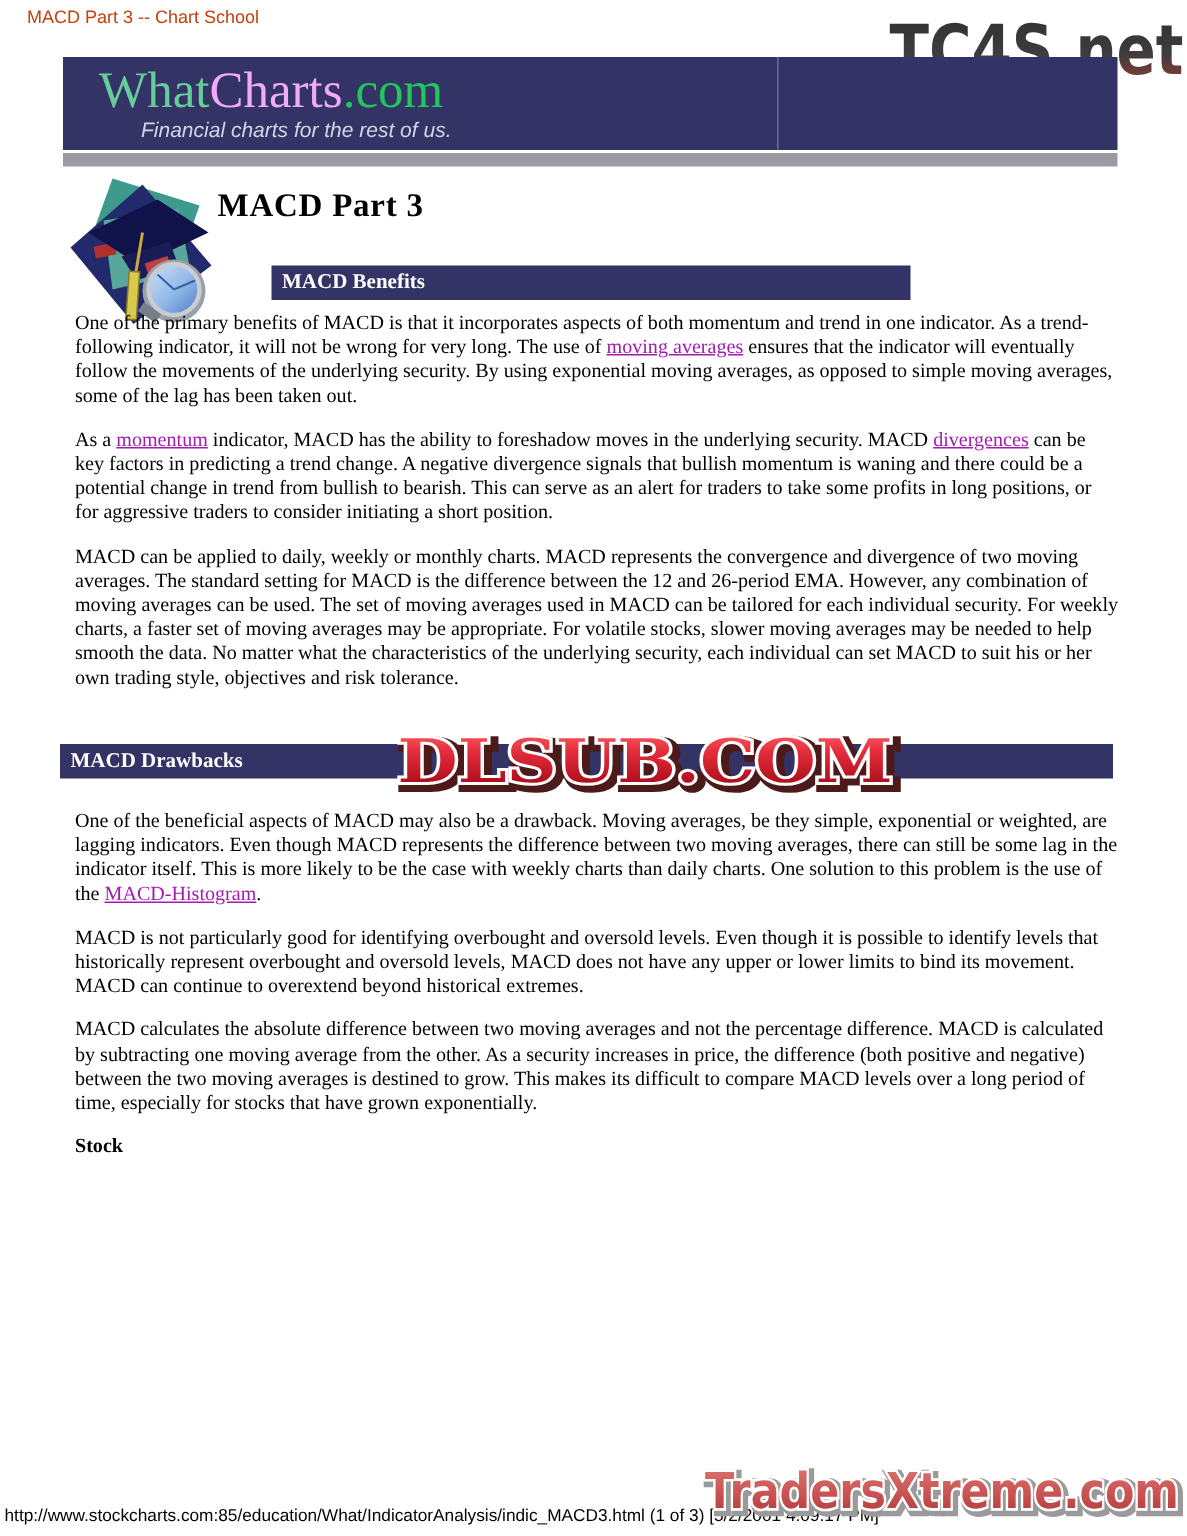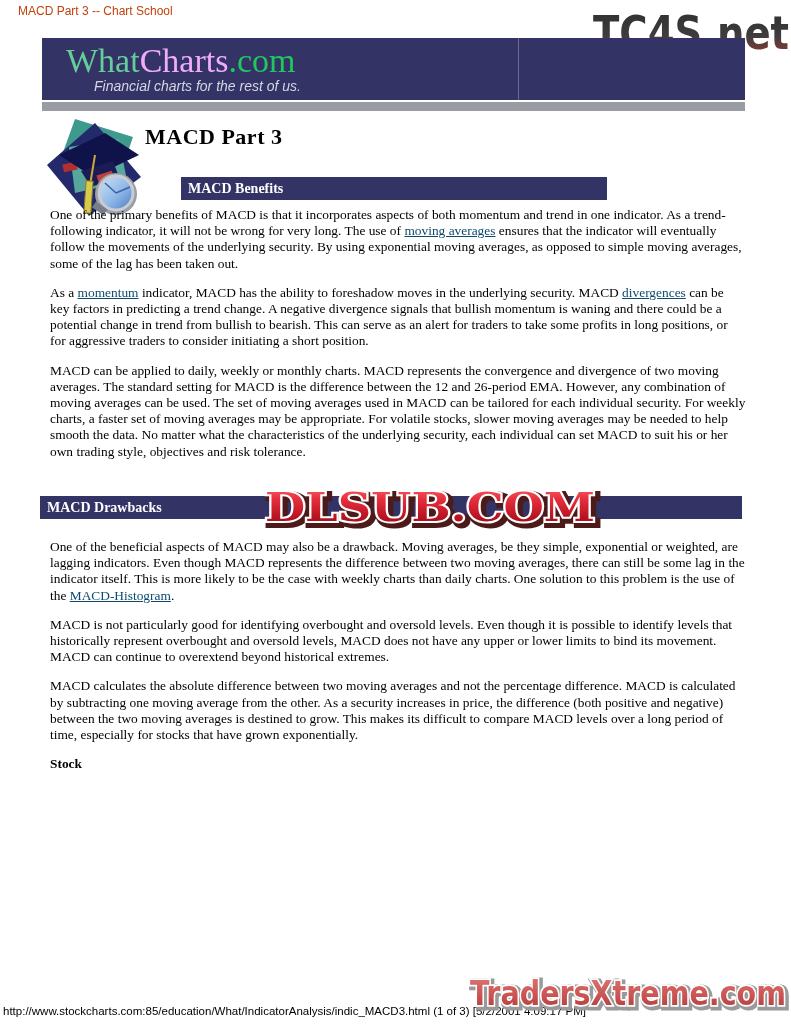--- a/index.html
+++ b/index.html
@@ -37,21 +37,21 @@
         letter-spacing:0.5px;margin:0;}
   .section-bar{position:absolute;height:23px;background:#333366;color:#ffffff;
         font-weight:bold;font-size:14px;line-height:23px;padding-left:7px;box-sizing:border-box;}
   #benefits-bar{left:137px;top:177px;width:426px;margin-left:44px;}
   #drawbacks-bar{left:40px;top:496px;width:702px;}
 
   .content{position:absolute;left:50px;width:696px;font-size:13.4px;line-height:16.2px;}
   #content-benefits{top:207px;}
   #content-drawbacks{top:539px;}
   .content p{margin:0 0 13px 0;}
-  .content a{color:#0c4a6e;cursor:pointer;}
+  .content a{color:#a21caf;cursor:pointer;}
   #amazon-heading{font-weight:bold;font-size:13.4px;margin-top:3px;}
 
   
   #dlsub-wrap{position:absolute;left:258px;top:482px;width:345px;height:52px;z-index:5;}
   #tradersxtreme-wrap{position:absolute;right:0px;top:973px;width:325px;height:44px;z-index:5;}
 
   
   #footer-url{position:absolute;left:3px;top:1005px;font-family:"Liberation Sans",sans-serif;
         font-size:11.5px;color:#000;white-space:nowrap;}
 </style>

